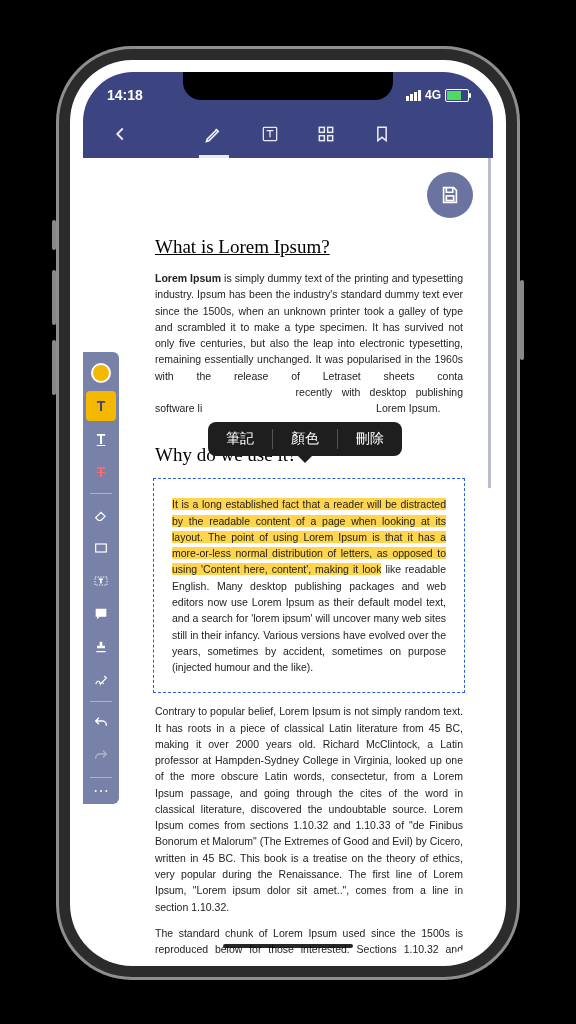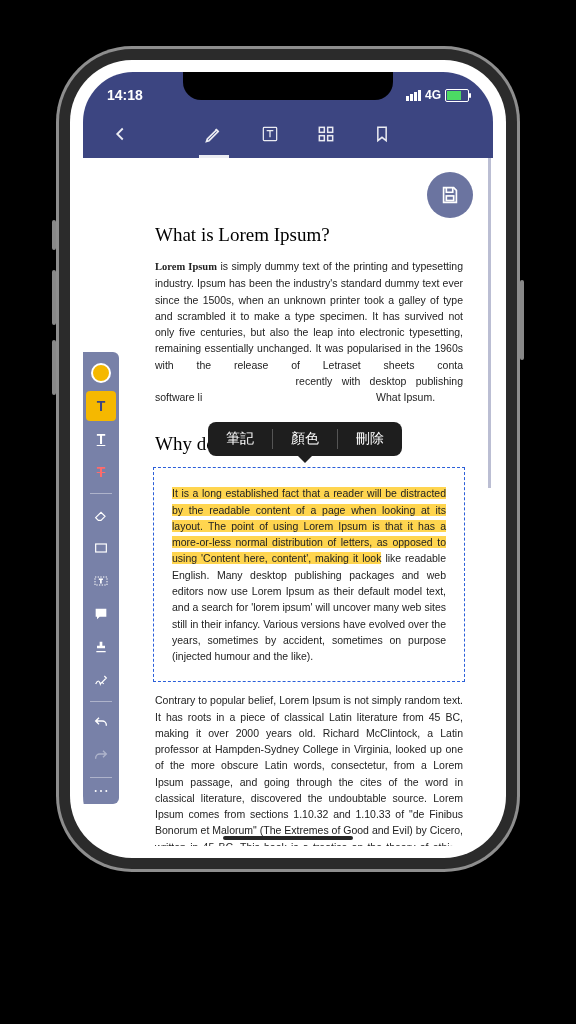--- a/index.html
+++ b/index.html
@@ -9,21 +9,21 @@
     width: 576px;
     height: 1024px;
     font-family: -apple-system, "Helvetica Neue", Arial, sans-serif;
     overflow: hidden;
   }
   .phone {
     position: absolute;
     left: 70px;
     top: 60px;
     width: 436px;
-    height: 798px;
+    height: 906px;
     border-radius: 62px;
     background: #fff;
     box-shadow: 0 0 0 11px #2b2b2b, 0 0 0 14px #8e8e8e;
   }
   
   .lbtn { position:absolute; left:-18px; background:#888; border-radius:3px; width:4px; }
   .lbtn.a { top:160px; height:30px; }
   .lbtn.b { top:210px; height:55px; }
   .lbtn.c { top:280px; height:55px; }
   .rbtn { position:absolute; right:-18px; top:220px; width:4px; height:80px; background:#888; border-radius:3px; }
@@ -131,29 +131,29 @@
     
     content:""; position:absolute; right:2px; top:0; width:3px; height:330px; background:#3c4581; opacity:0.35;
   }
   h2.doc-h {
     font-family: Georgia, "Times New Roman", serif;
     font-weight: normal;
     font-size: 19px;
     color: #000;
     margin: 28px 0 12px 0;
   }
-  h2.doc-h.first { margin-top: 38px; }
+  h2.doc-h.first { margin-top: 50px; text-decoration: underline; }
   p.doc-p {
     font-size: 10.5px;
     line-height: 1.55;
     color: #222;
     margin: 0 0 10px 0;
     text-align: justify;
   }
-  p.doc-p b { font-weight:700;font-family:Liberation Serif, serif; }
+  p.doc-p b { font-weight:700; }
   .selection-box {
     border: 1.5px dashed #2b5fd9;
     padding: 0;
     margin: 0 -2px 10px -2px;
     position:relative;
   }
   .selection-box .hl {
     background: #ffd54f;
   }
   .selection-box p { margin:16px; padding:1px 2px; font-size:10.5px; line-height:1.55; color:#222; text-align:justify;}
@@ -330,21 +330,21 @@
         </div>
       </div>
 
       <div class="doc">
         <h2 class="doc-h first">What is Lorem Ipsum?</h2>
         <p class="doc-p">
           <b>Lorem Ipsum</b><span> is simply dummy text of the printing and typesetting industry. Ipsum has been the industry's standard dummy text ever since the 1500s, when an unknown printer took a galley of type and scrambled it to make a type specimen. It has survived not only five centuries, but also the leap into electronic typesetting, remaining essentially unchanged. It was popularised in the 1960s with the release of Letraset sheets conta</span>
           <span style="visibility:hidden;">xxxxxxxxxxxxxxxxxxxxxxxxx</span>
           <span>recently with desktop publishing software li</span>
           <span style="visibility:hidden;">xxxxxxxxxxxxxxxxxxxxxxxxxxxxxxxx</span>
-          <span> What Ipsum.</span>
+          <span> Lorem Ipsum.</span>
         </p>
 
         <h2 class="doc-h">Why do we use it?</h2>
         <div class="selection-box">
           <p><span class="hl">It is a long established fact that a reader will be distracted by the readable content of a page when looking at its layout. The point of using Lorem Ipsum is that it has a more-or-less normal distribution of letters, as opposed to using 'Content here, content', making it look</span><span> like readable English. Many desktop publishing packages and web editors now use Lorem Ipsum as their default model text, and a search for 'lorem ipsum' will uncover many web sites still in their infancy. Various versions have evolved over the years, sometimes by accident, sometimes on purpose (injected humour and the like).</span></p>
         </div>
 
         <p class="doc-p">Contrary to popular belief, Lorem Ipsum is not simply random text. It has roots in a piece of classical Latin literature from 45 BC, making it over 2000 years old. Richard McClintock, a Latin professor at Hampden-Sydney College in Virginia, looked up one of the more obscure Latin words, consectetur, from a Lorem Ipsum passage, and going through the cites of the word in classical literature, discovered the undoubtable source. Lorem Ipsum comes from sections 1.10.32 and 1.10.33 of "de Finibus Bonorum et Malorum" (The Extremes of Good and Evil) by Cicero, written in 45 BC. This book is a treatise on the theory of ethics, very popular during the Renaissance. The first line of Lorem Ipsum, "Lorem ipsum dolor sit amet..", comes from a line in section 1.10.32.</p>
         <p class="doc-p">The standard chunk of Lorem Ipsum used since the 1500s is reproduced below for those interested. Sections 1.10.32 and 1.10.33 from "de Finibus Bonorum et Malorum"</p>
       </div>

